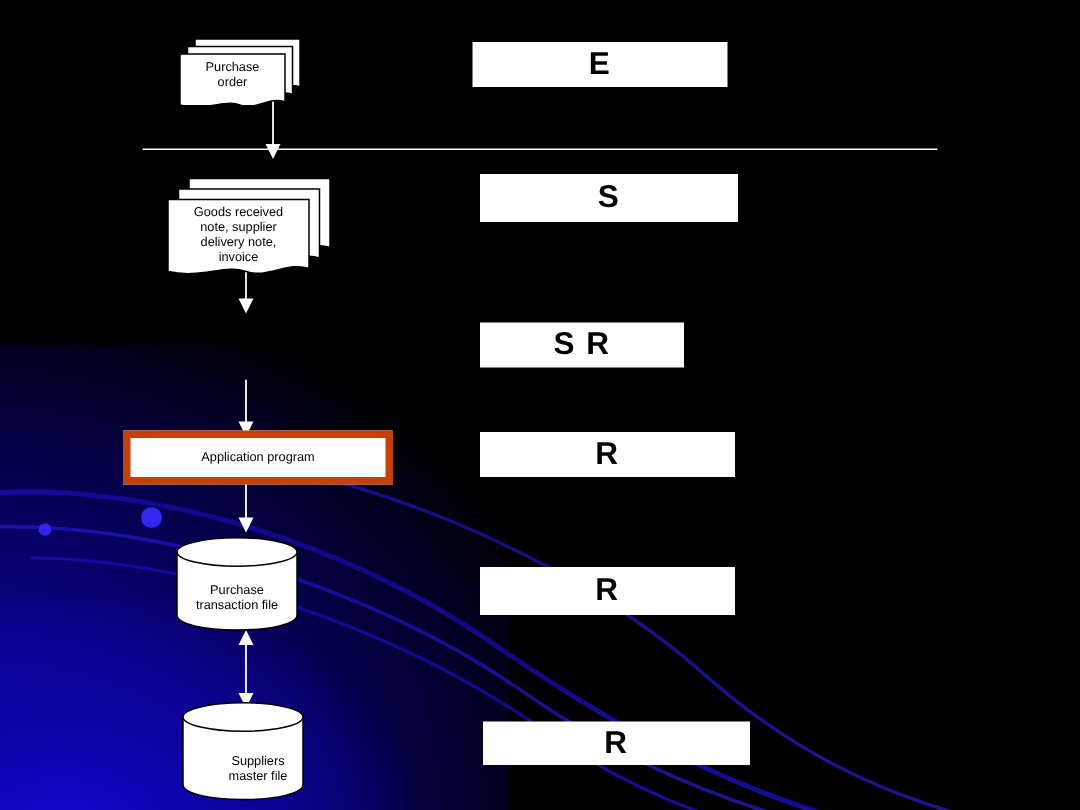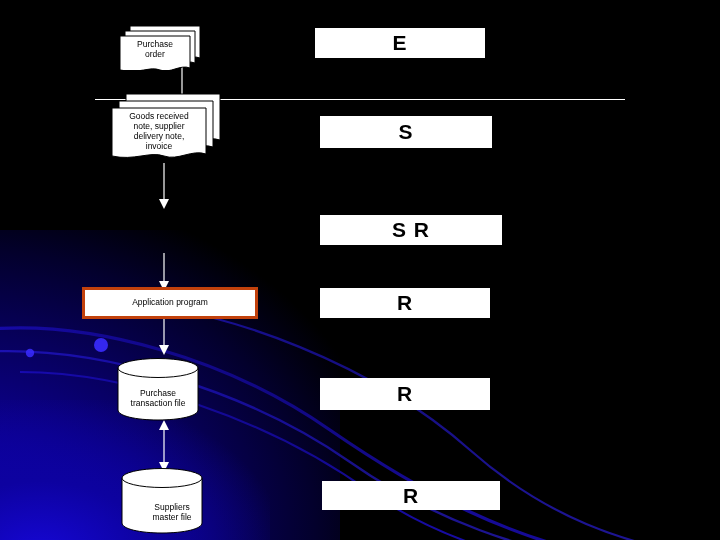--- a/index.html
+++ b/index.html
@@ -34,21 +34,21 @@
 
   
   .ellipse-shape{position:absolute;}
   .ellipse-shape .body{
     position:absolute;left:0;top:0;width:100%;height:100%;
     background:#fff;border:1px solid #000;border-radius:50%;
   }
   .ellipse-shape .shape-text{font-size:8.5px;}
 
   
-  .rect-shape{position:absolute;background:#fff;border:3px solid #c2410c;text-decoration:underline;}
+  .rect-shape{position:absolute;background:#fff;border:5px solid #c2410c;text-decoration:underline;}
   .rect-shape .shape-text{font-size:8.5px;}
 
   
   .cyl-shape{position:absolute;}
   .cyl-shape svg{position:absolute;left:0;top:0;}
   .cyl-shape .shape-text{font-size:8.5px;align-items:flex-end;padding-bottom:0;}
   .cyl-shape .shape-text span{display:block;width:100%;transform:translateY(-12px);}
 
   
   .codebox{
@@ -125,21 +125,21 @@
       <g fill="#ffffff" stroke="#000000" stroke-width="1">
         <path d="M12,2 H82 V34 C72,30 62,40 52,36 C42,32 32,40 12,36 Z"></path>
         <path d="M7,7  H77 V39 C67,35 57,45 47,41 C37,37 27,45 7,41 Z"></path>
         <path d="M2,12 H72 V44 C62,40 52,50 42,46 C32,42 22,50 2,46 Z"></path>
       </g>
     </svg>
     <div class="shape-text" style="width:70px;left:2px;top:12px;height:28px;">Purchase
 order</div>
   </div>
 
-  <div class="docstack" style="left:110px;top:92px;width:112px;height:66px;">
+  <div class="docstack" style="left:110px;top:117px;width:112px;height:66px;">
     <svg width="112" height="66" viewBox="0 0 112 66" xmlns="http://www.w3.org/2000/svg">
       <g fill="#ffffff" stroke="#000000" stroke-width="1">
         <path d="M16,2 H110 V48 C96,43 82,55 68,50 C54,45 38,55 16,50 Z"></path>
         <path d="M9,9  H103 V55 C89,50 75,62 61,57 C47,52 31,62 9,57 Z"></path>
         <path d="M2,16 H96  V62 C82,57 68,69 54,64 C40,59 24,69 2,64 Z"></path>
       </g>
     </svg>
     <div class="shape-text" style="width:94px;left:2px;top:16px;height:48px;">Goods received
 note, supplier
 delivery note,
@@ -170,21 +170,21 @@
     <div class="shape-text">
       <span>Suppliers
 master file</span>
     </div>
   </div>
 
   <div class="codebox" style="left:315px;top:28px;width:170px;height:30px;">E</div>
 
   <div class="codebox" style="left:320px;top:116px;width:172px;height:32px;">S</div>
 
-  <div class="codebox" style="left:320px;top:215px;width:182px;height:30px;">S R</div>
+  <div class="codebox" style="left:320px;top:215px;width:136px;height:30px;">S R</div>
 
   <div class="codebox" style="left:320px;top:288px;width:170px;height:30px;">R</div>
 
   <div class="codebox" style="left:320px;top:378px;width:170px;height:32px;">R</div>
 
   <div class="codebox" style="left:322px;top:481px;width:178px;height:29px;">R</div>
 
 </div>
 
 </body></html>

